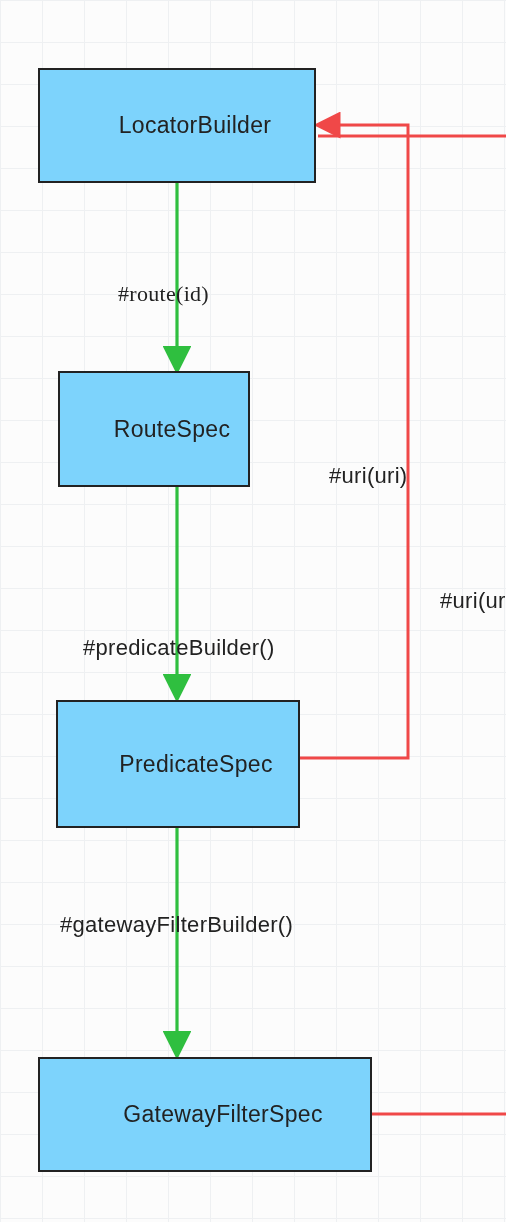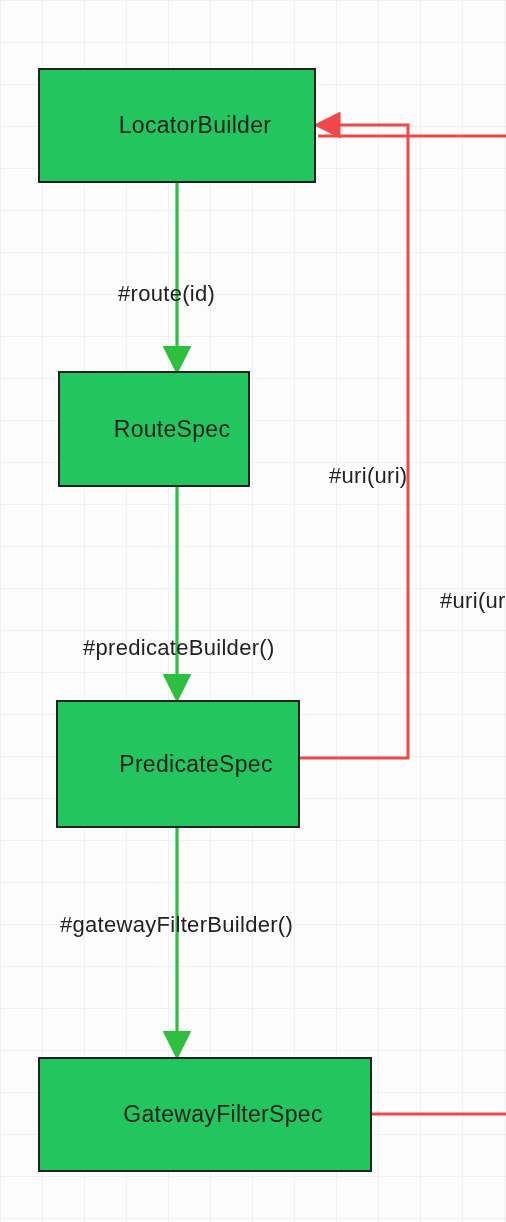--- a/index.html
+++ b/index.html
@@ -14,21 +14,21 @@
     .grid-bg {
       position: absolute;
       inset: 0;
       background-image:
         linear-gradient(to right, #eef0f2 1px, transparent 1px),
         linear-gradient(to bottom, #eef0f2 1px, transparent 1px);
       background-size: 42px 42px;
     }
     .node {
       position: absolute;
-      background: #22c55e;
+      background: #7dd3fc;
       border: 2.5px solid #222;
       display: flex;
       align-items: center;
       justify-content: center;
       font-size: 23px;
       color: #222;
       font-weight: 400;
       letter-spacing: 0.3px;
       padding-left: 36px;
     }
@@ -83,21 +83,21 @@
 </div>
 
 <div class="node" style="left:56px; top:700px; width:244px; height:128px;">
   <span>PredicateSpec</span>
 </div>
 
 <div class="node" style="left:38px; top:1057px; width:334px; height:115px;">
   <span>GatewayFilterSpec</span>
 </div>
 
-<div class="edge-label" style="left:118px; top:281px;">#route(id)</div>
+<div class="edge-label" style="left:118px; top:281px;font-family:Liberation Serif, serif;">#route(id)</div>
 
 <div class="edge-label" style="left:83px; top:635px;">#predicateBuilder()</div>
 
 <div class="edge-label" style="left:60px; top:912px;">#gatewayFilterBuilder()</div>
 
 <div class="edge-label" style="left:329px; top:463px;">#uri(uri)</div>
 
 <div class="edge-label" style="left:440px; top:588px;">#uri(ur</div>
 
 </body></html>

